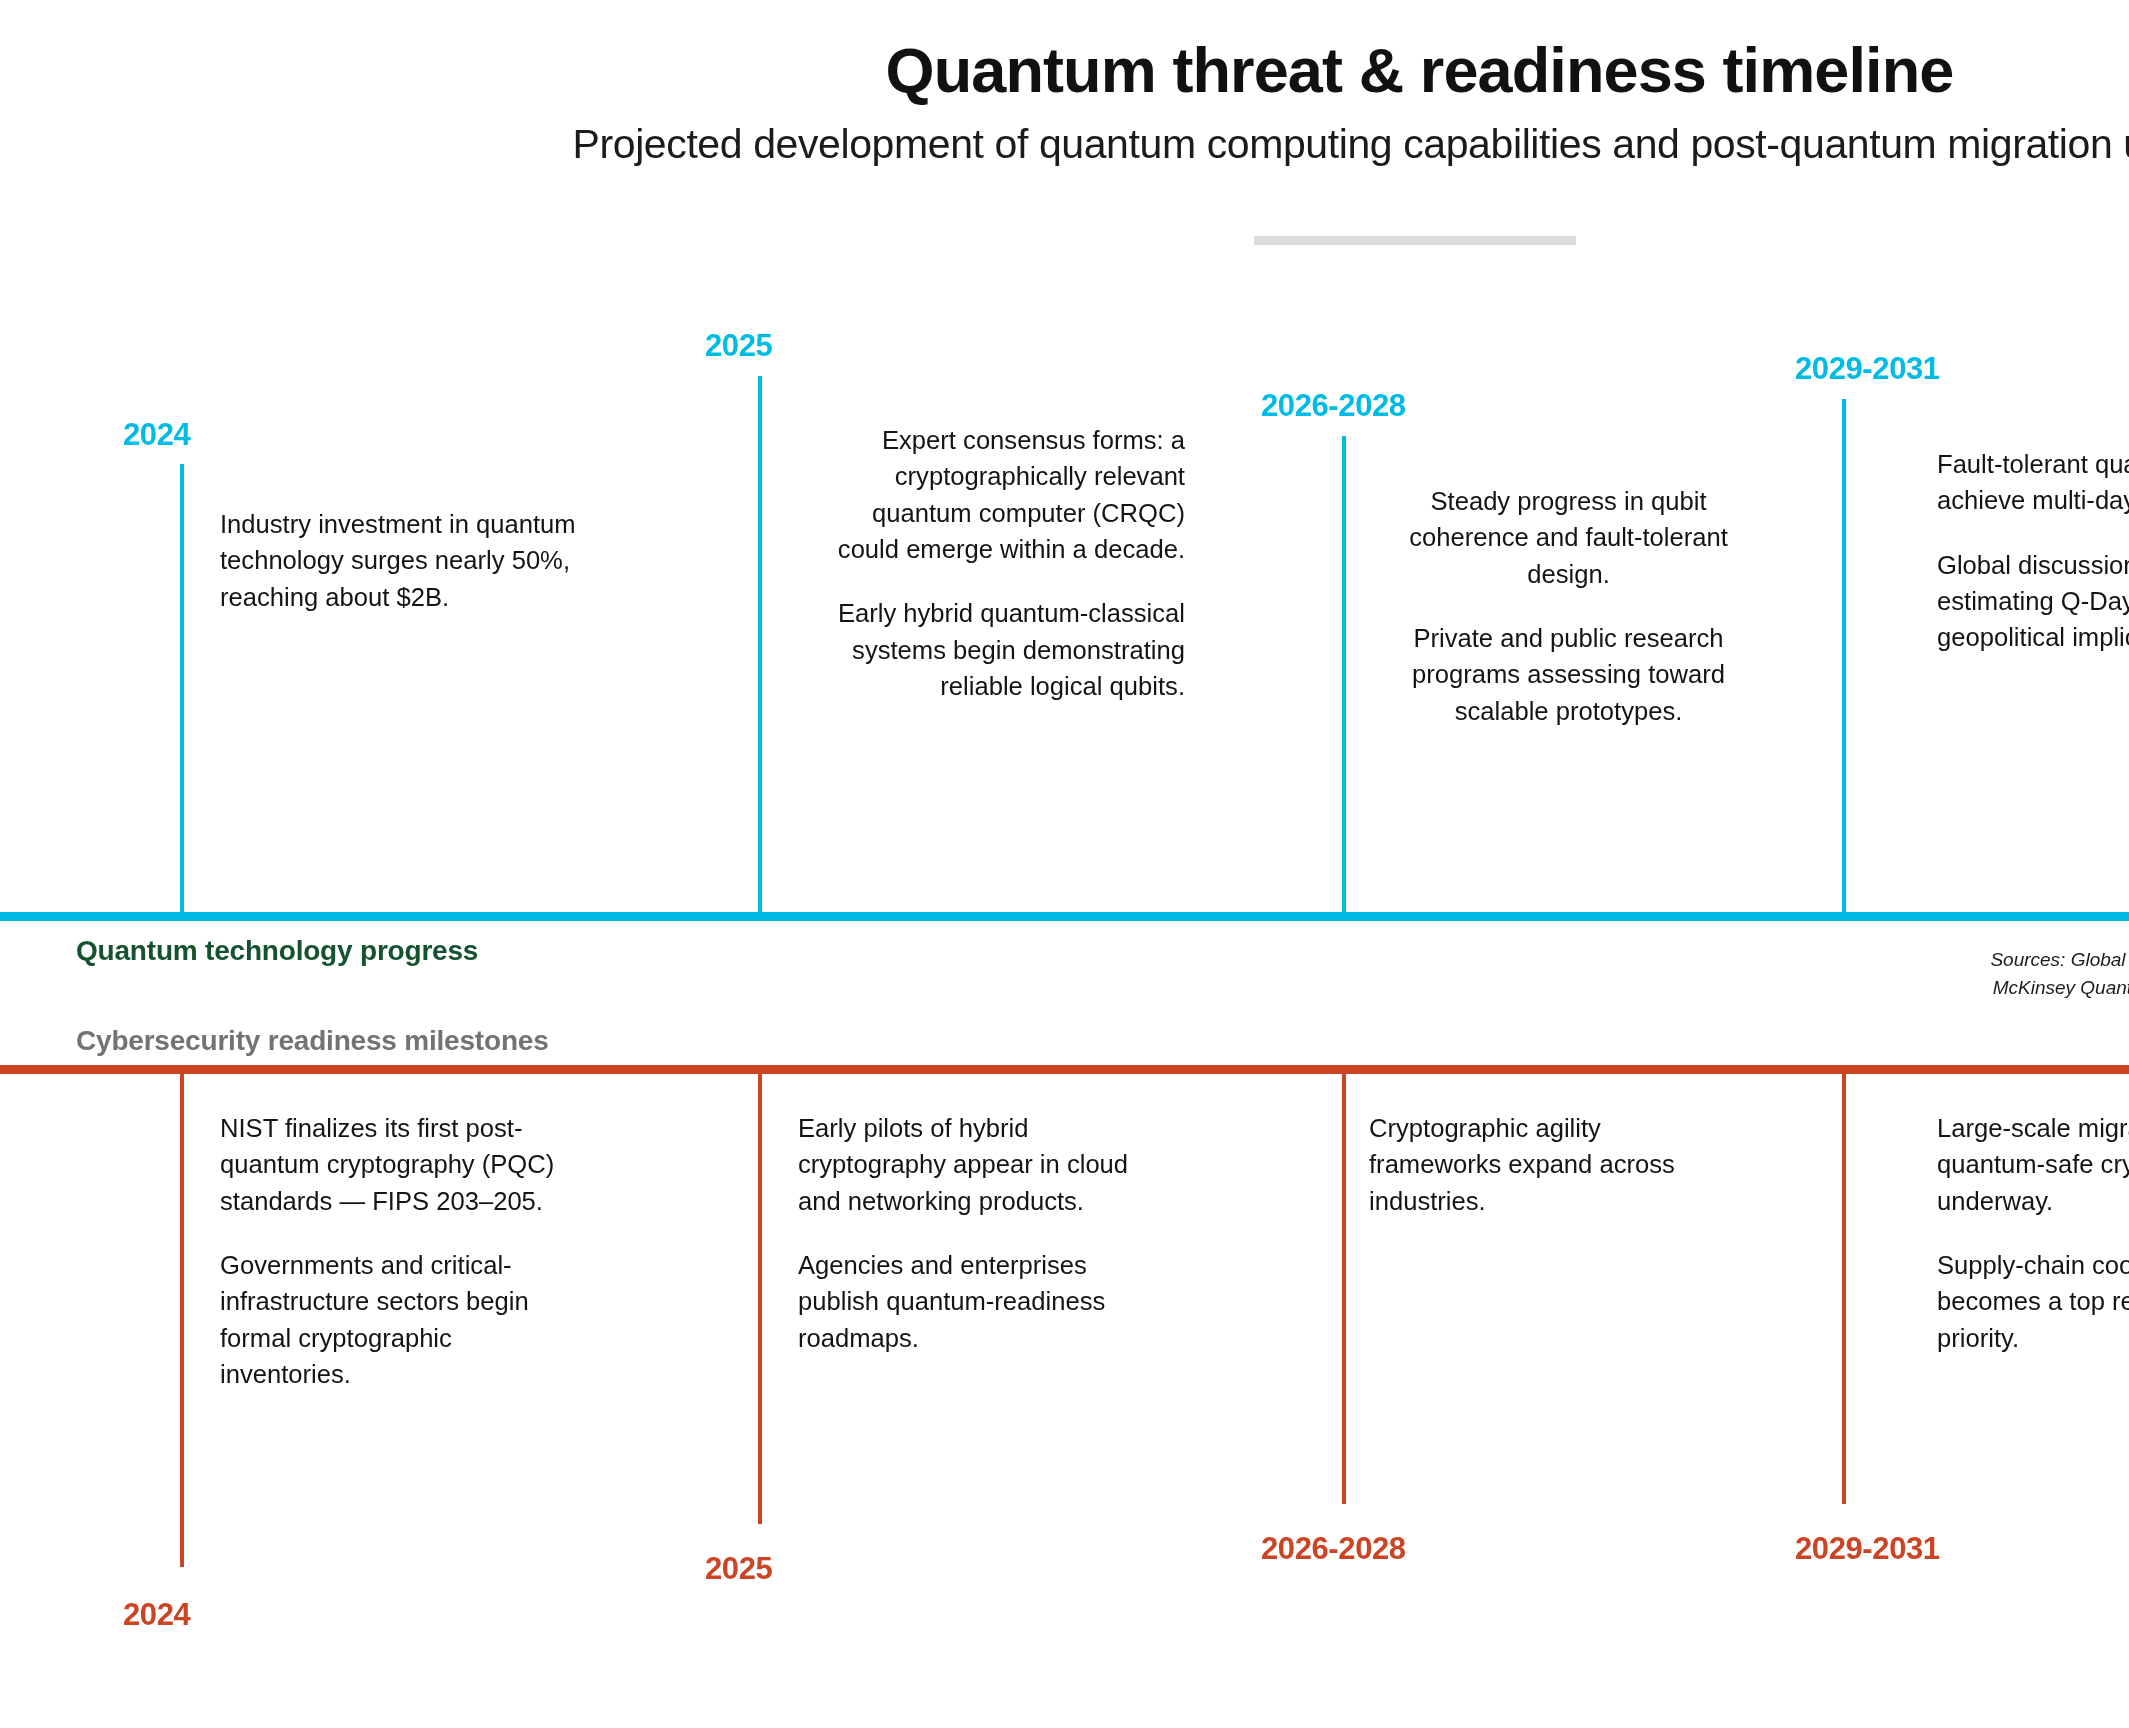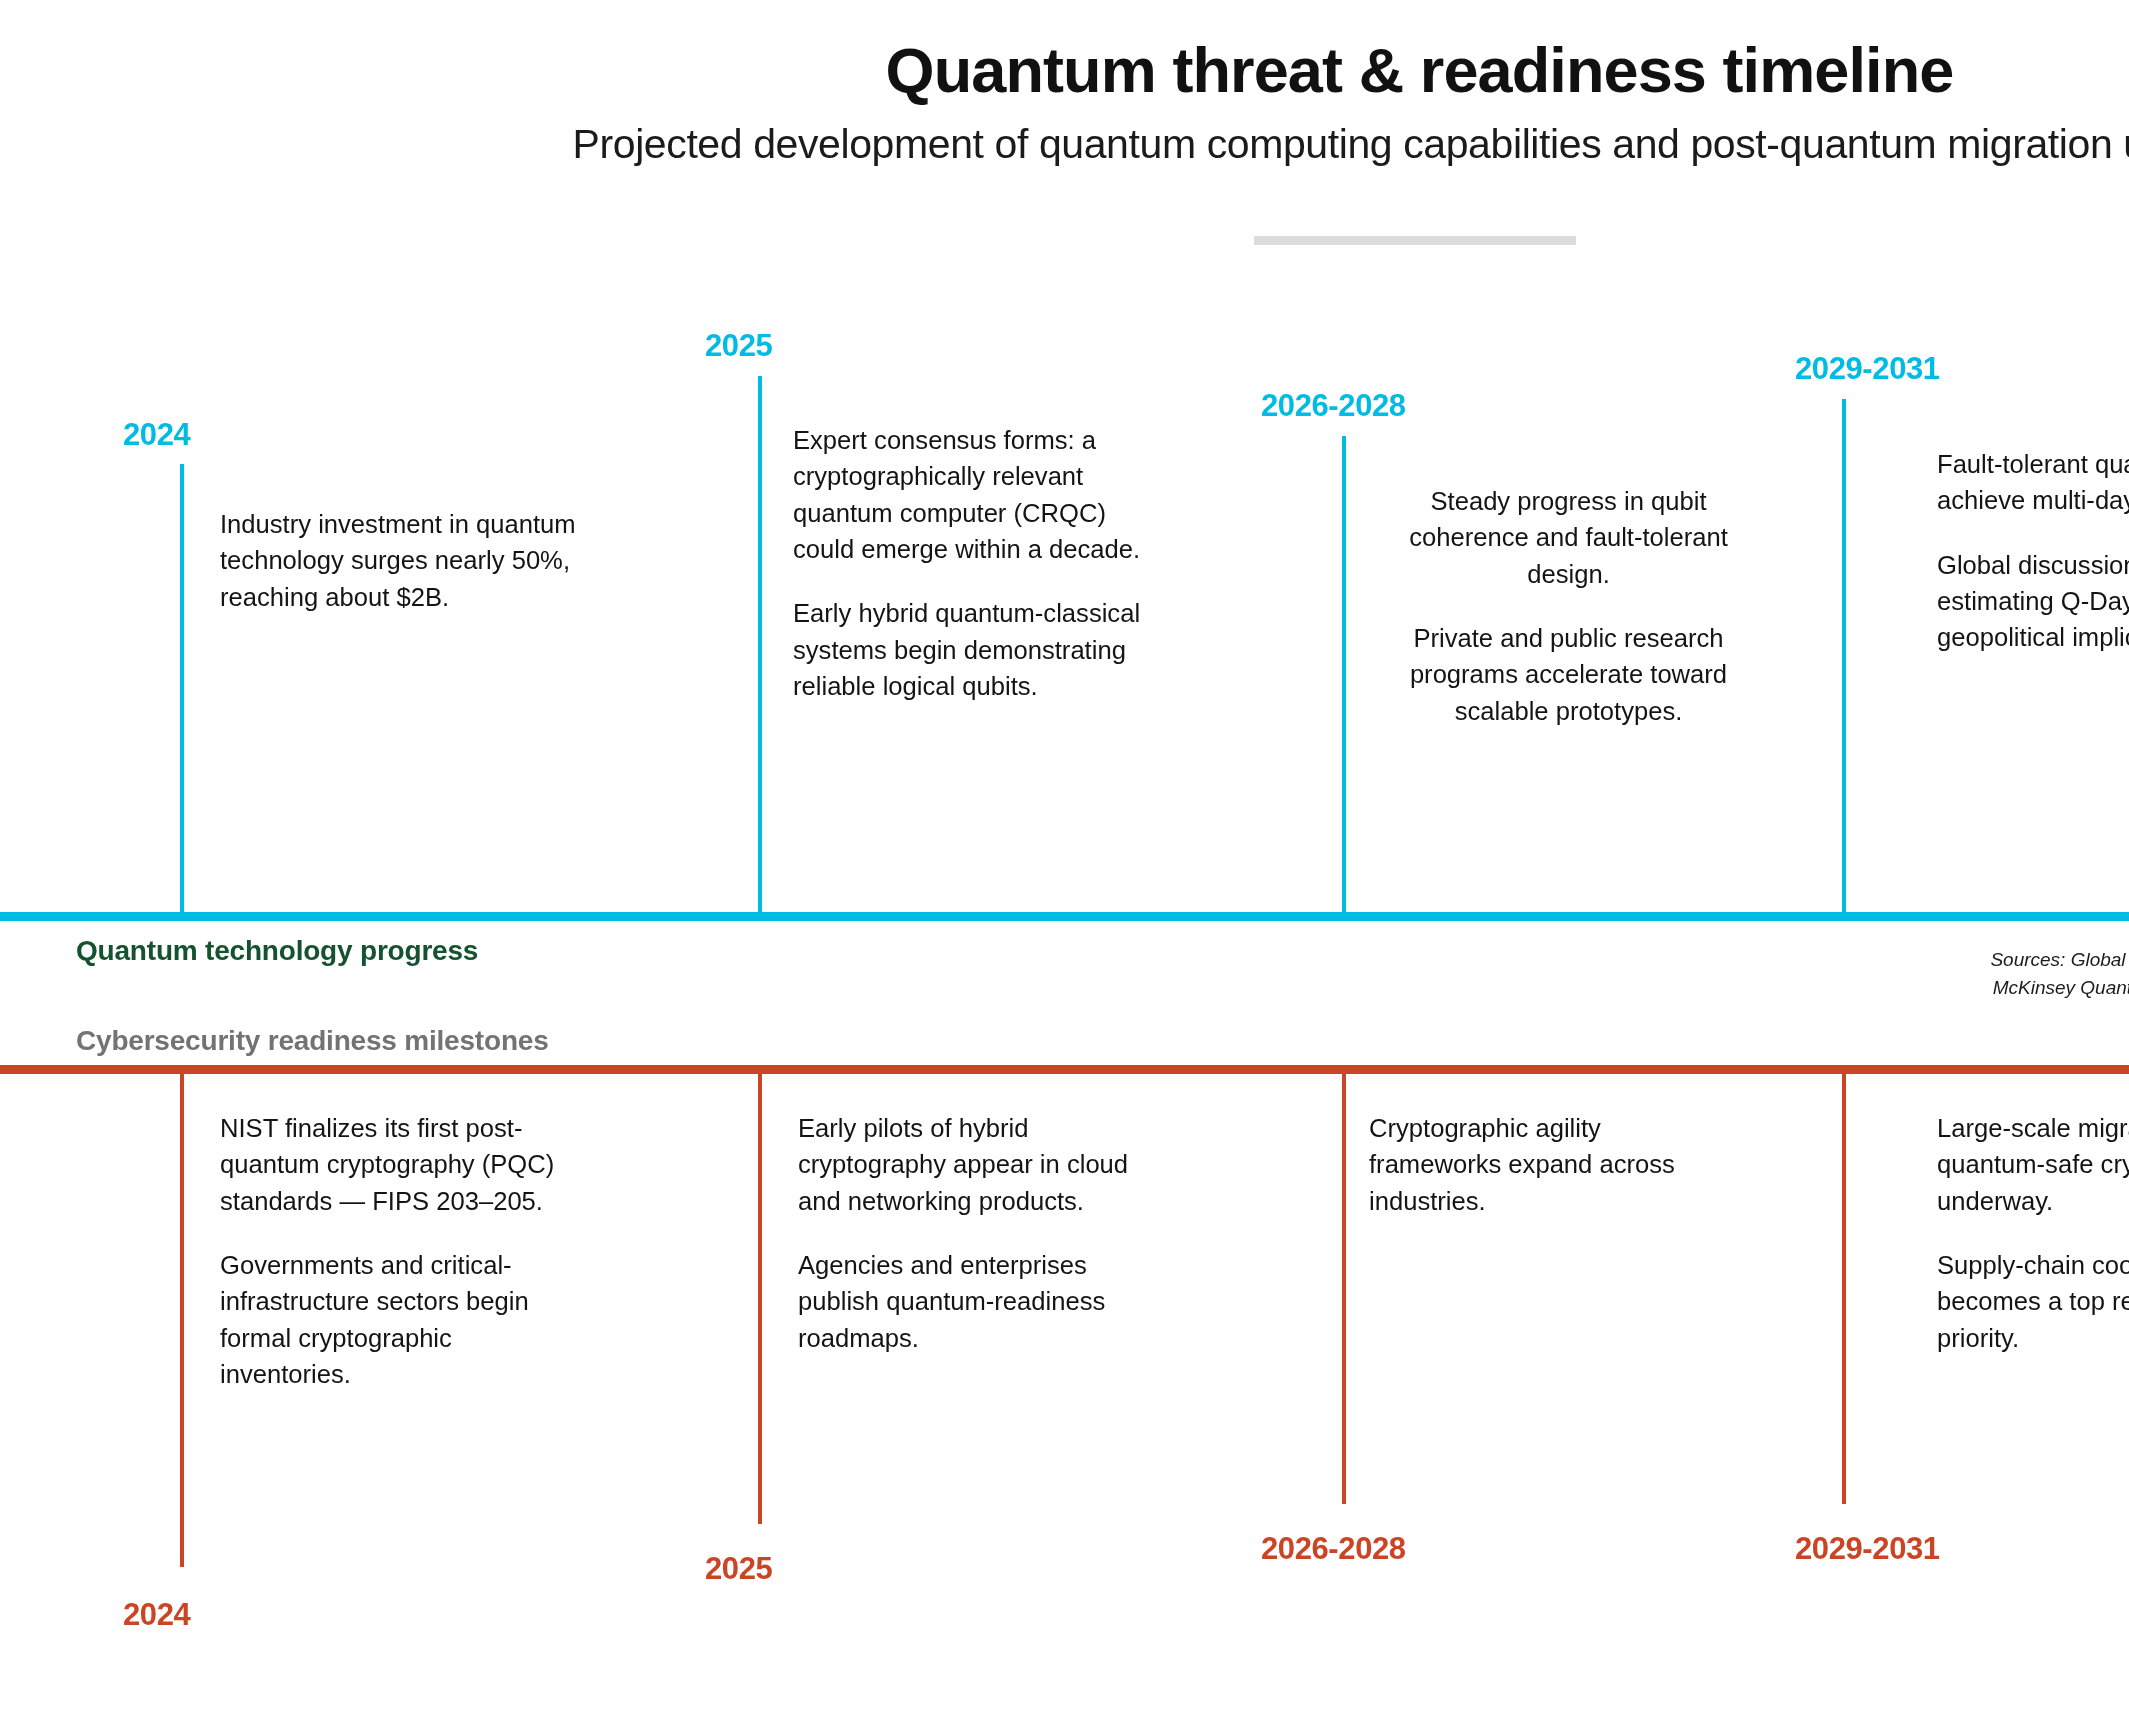--- a/index.html
+++ b/index.html
@@ -150,32 +150,32 @@
     <div class="year" style="left:0; top:0;">2024</div>
     <div class="stem" style="left:57px; top:47px; height:448px;"></div>
     <div class="body" style="left:97px; top:89px; width:383px;">
       <p>Industry investment in quantum technology surges nearly 50%, reaching about $2B.</p>
     </div>
   </div>
 
   <div class="col row-top" style="left:705px; top:328px; width:502px;">
     <div class="year" style="left:0; top:0;">2025</div>
     <div class="stem" style="left:53px; top:48px; height:537px;"></div>
-    <div class="body" style="left:88px; top:94px; width:375px;">
+    <div class="body" style="left:105px; top:94px; width:375px;text-align:right;">
       <p>Expert consensus forms: a cryptographically relevant quantum computer (CRQC) could emerge within a decade.</p>
       <p>Early hybrid quantum-classical systems begin demonstrating reliable logical qubits.</p>
     </div>
   </div>
 
   <div class="col row-top" style="left:1261px; top:388px; width:507px;">
     <div class="year" style="left:0; top:0;">2026-2028</div>
     <div class="stem" style="left:81px; top:48px; height:477px;"></div>
     <div class="body" style="left:120px; top:95px; width:375px;text-align:center;">
       <p>Steady progress in qubit coherence and fault-tolerant design.</p>
-      <p>Private and public research programs accelerate toward scalable prototypes.</p>
+      <p>Private and public research programs assessing toward scalable prototypes.</p>
     </div>
   </div>
 
   <div class="col row-top" style="left:1795px; top:351px; width:507px;">
     <div class="year" style="left:0; top:0;">2029-2031</div>
     <div class="stem" style="left:47px; top:48px; height:513px;"></div>
     <div class="body" style="left:142px; top:95px; width:370px;">
       <p>Fault-tolerant quantum systems achieve multi-day stability.</p>
       <p>Global discussions focus on estimating Q-Day and assessing geopolitical implications.</p>
     </div>

